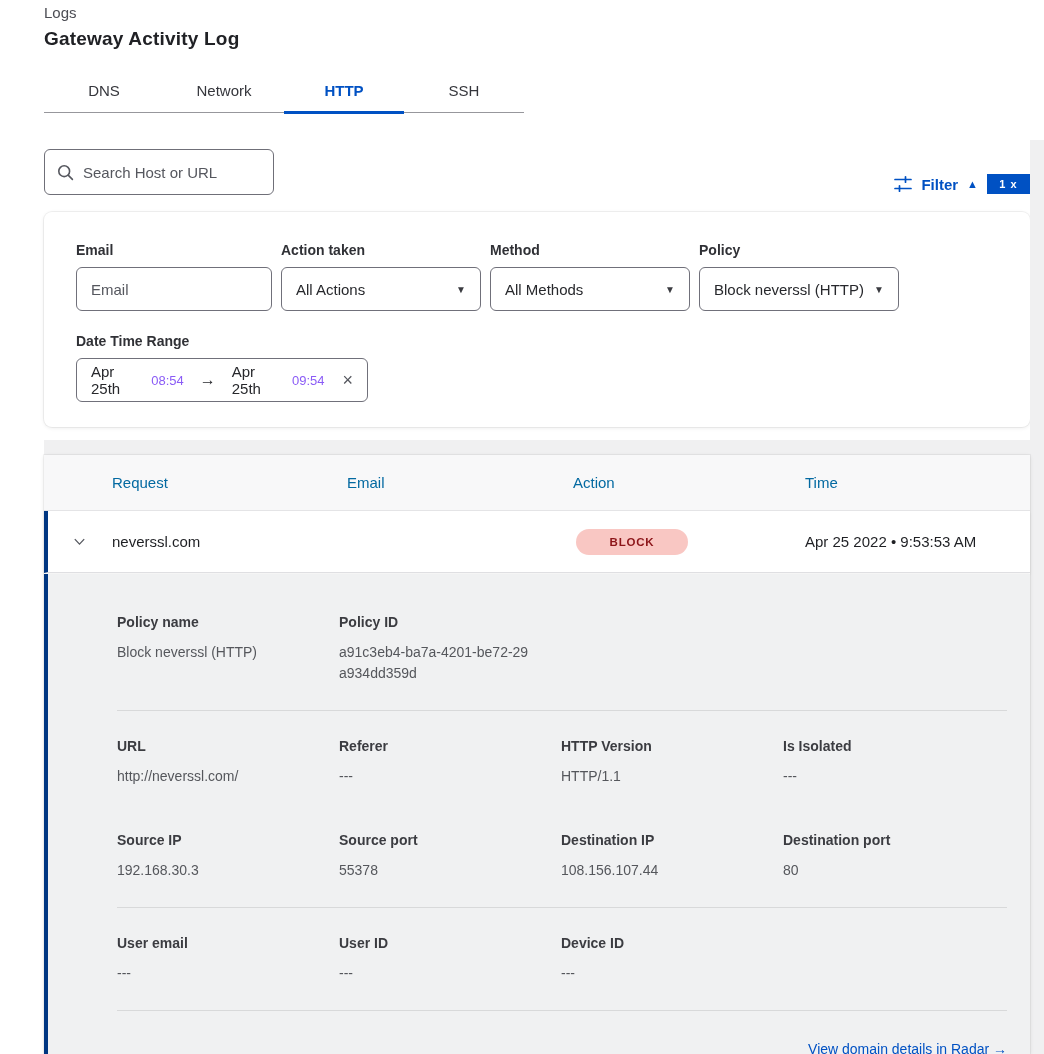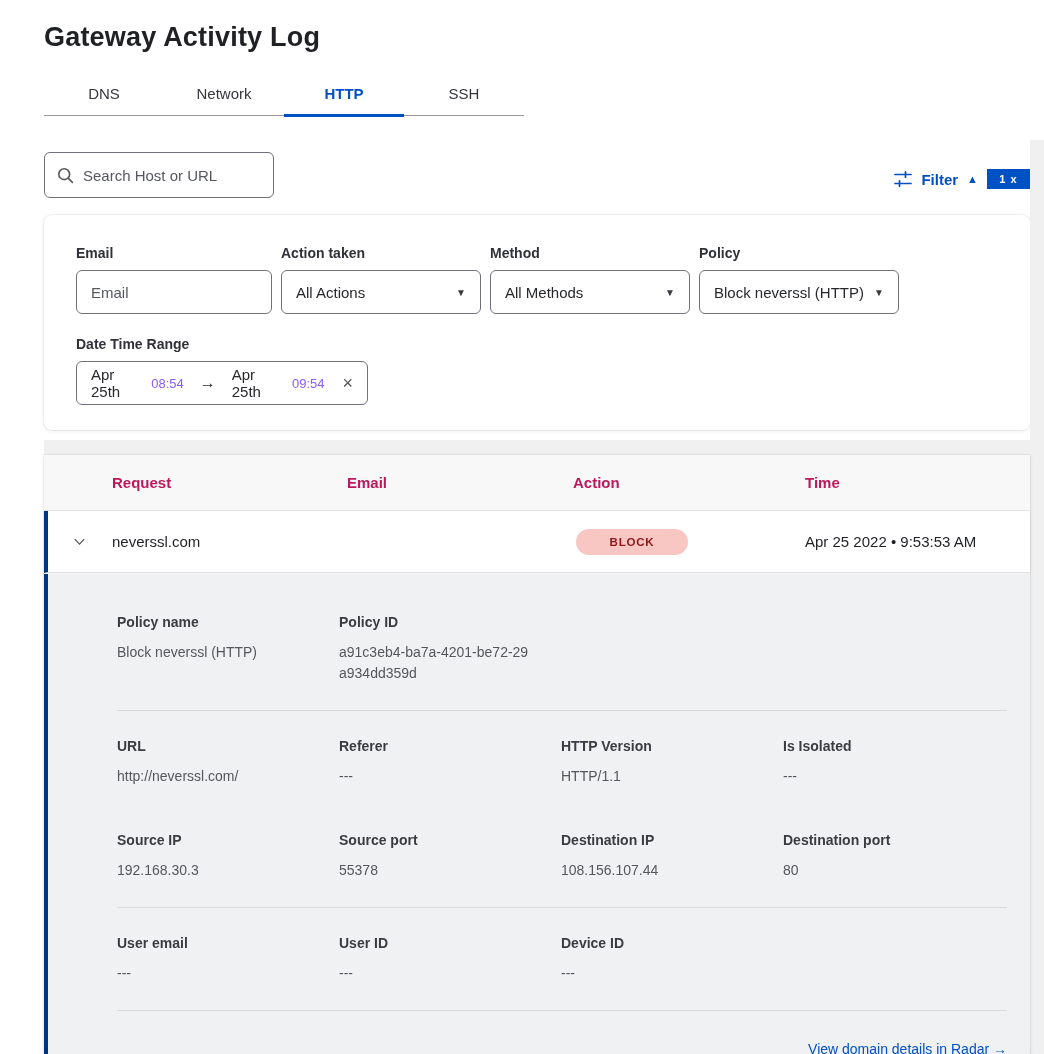--- a/index.html
+++ b/index.html
@@ -7,36 +7,36 @@
               font-family:"Liberation Sans", sans-serif; color:#27282c; }
   .page { position:relative; width:1044px; height:1054px; }
 
   
   .gutter-right { position:absolute; top:140px; right:0; width:14px; bottom:0; background:#f0f0f1; }
   .gap-band { position:absolute; left:44px; right:0; top:440px; height:15px; background:#f0f0f1; }
 
   
   .header { padding:4px 0 0 44px; }
   .breadcrumb { font-size:15px; color:#4c4d54; }
-  .page-title { font-size:27px; font-weight:700; color:#202125; letter-spacing:.2px; margin-top:18px; }
+  .page-title { font-size:19px; font-weight:700; color:#202125; letter-spacing:.2px; margin-top:7px; }
 
   
   .tabs { display:flex; margin:22px 0 0 44px; width:480px; border-bottom:1px solid #97979c; }
   .tab { width:120px; text-align:center; padding:10px 0 12px; font-size:15px; color:#35363c;
          cursor:pointer; border-bottom:3px solid transparent; margin-bottom:-2px; }
   .tab.active { color:#0051c3; font-weight:700; border-bottom-color:#0051c3; }
 
   
   .toolbar { display:flex; align-items:center; margin:36px 14px 0 44px; position:relative; height:46px; }
   .search-box { display:flex; align-items:center; width:230px; height:46px; border:1px solid #6f6f78;
                 border-radius:6px; background:#fff; padding:0 12px; gap:9px; }
   .search-box input { border:none; outline:none; font-size:15px; color:#27282c; width:100%;
                       font-family:"Liberation Sans", sans-serif; background:transparent; }
   .search-box input::placeholder { color:#55575e; opacity:1; }
-  .filter-controls { position:absolute; right:0; top:4px; height:46px; display:flex; align-items:center; gap:9px; }
+  .filter-controls { position:absolute; right:0; top:12px; height:46px; display:flex; align-items:center; gap:9px; }
   .filter-label { color:#0051c3; font-weight:700; font-size:15px; }
   .caret-up { color:#0051c3; font-size:11px; line-height:1; }
   .filter-badge { background:#0051c3; color:#fff; font-size:11px; font-weight:700; border-radius:0;
                   height:20px; min-width:43px; display:flex; align-items:center; justify-content:center;
                   letter-spacing:1px; padding:0 8px; }
 
   
   .filter-panel { margin:17px 14px 0 44px; width:986px; height:215px; background:#fff; border-radius:8px;
                   box-shadow:0 0 0 1px rgba(0,0,0,.05), 0 1px 4px rgba(0,0,0,.08); padding:30px 0 0 32px; }
   .filter-row { display:flex; gap:9px; }
@@ -54,21 +54,21 @@
   .dr-date { font-size:15px; color:#27282c; }
   .dr-time { font-size:13px; color:#8b5cf6; }
   .dr-arrow { font-size:16px; color:#27282c; }
   .dr-clear { font-size:18px; color:#55575e; margin-left:2px; cursor:pointer; }
 
   
   .table-card { position:absolute; top:455px; left:44px; width:986px; bottom:0; background:#fff;
                 box-shadow:0 0 0 1px rgba(0,0,0,.04), 0 1px 4px rgba(0,0,0,.10); }
   .thead { display:grid; grid-template-columns:68px 235px 226px 232px 1fr; height:56px;
            align-items:center; background:#f8f8f9; border-bottom:1px solid #e4e4e6; }
-  .th { font-size:15px; font-weight:700; color:#be185d; }
+  .th { font-size:15px; font-weight:400; color:#0369a1; }
 
   .trow { display:grid; grid-template-columns:64px 235px 226px 232px 1fr; height:62px; align-items:center;
           background:#fff; border-left:4px solid #003681; border-bottom:1px solid #dfdfe2;
           box-shadow:0 2px 3px rgba(0,0,0,.05); position:relative; cursor:pointer; }
   .chev { margin-left:24px; display:flex; align-items:center; }
   .req { font-size:15px; color:#1f2024; }
   .badge-block { width:112px; height:26px; border-radius:13px; background:#f9c7c3; color:#8c1519;
                  font-size:11.5px; font-weight:700; letter-spacing:.8px; display:flex;
                  align-items:center; justify-content:center; margin-left:3px; }
   .time-cell { font-size:15px; color:#1f2024; }
@@ -86,20 +86,21 @@
   .radar-link { font-size:14px; color:#0051c3; cursor:pointer; }
 </style>
 </head>
 <body>
 
 <div class="page">
   <div class="gutter-right"></div>
   <div class="gap-band"></div>
 
   <div class="header">
+    <div class="breadcrumb">Logs</div>
     <div class="page-title">Gateway Activity Log</div>
   </div>
 
   <div class="tabs">
     <div class="tab">DNS</div>
     <div class="tab">Network</div>
     <div class="tab active">HTTP</div>
     <div class="tab">SSH</div>
   </div>
 

